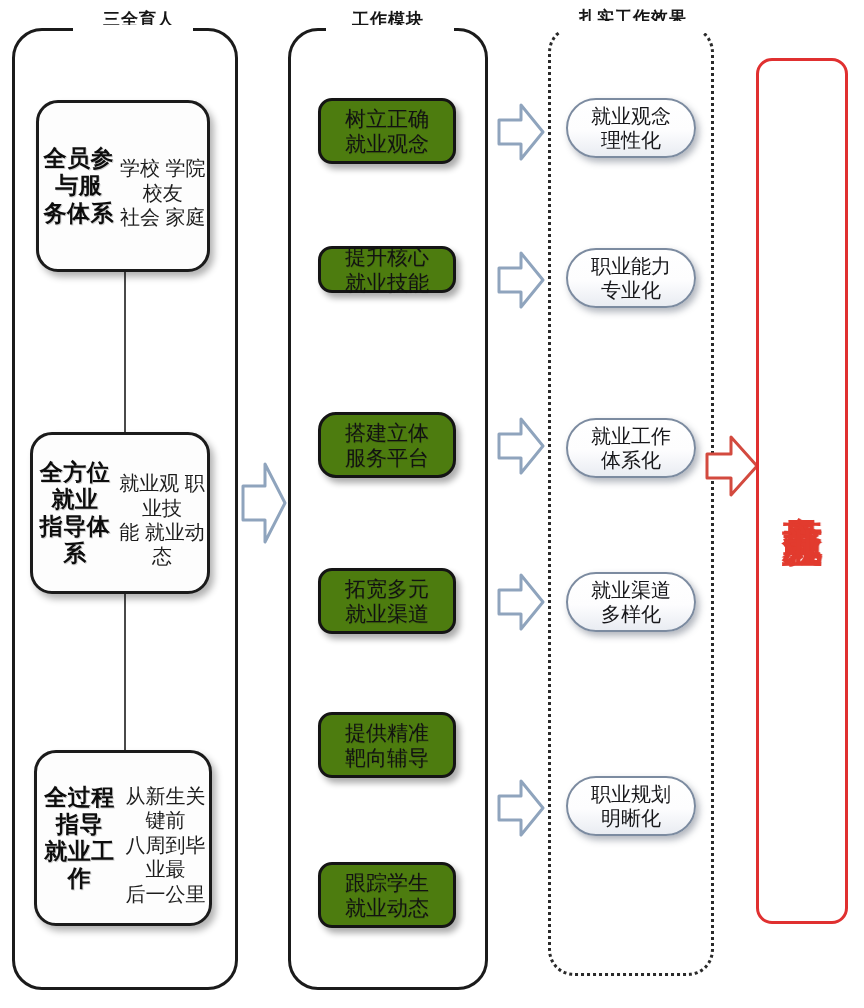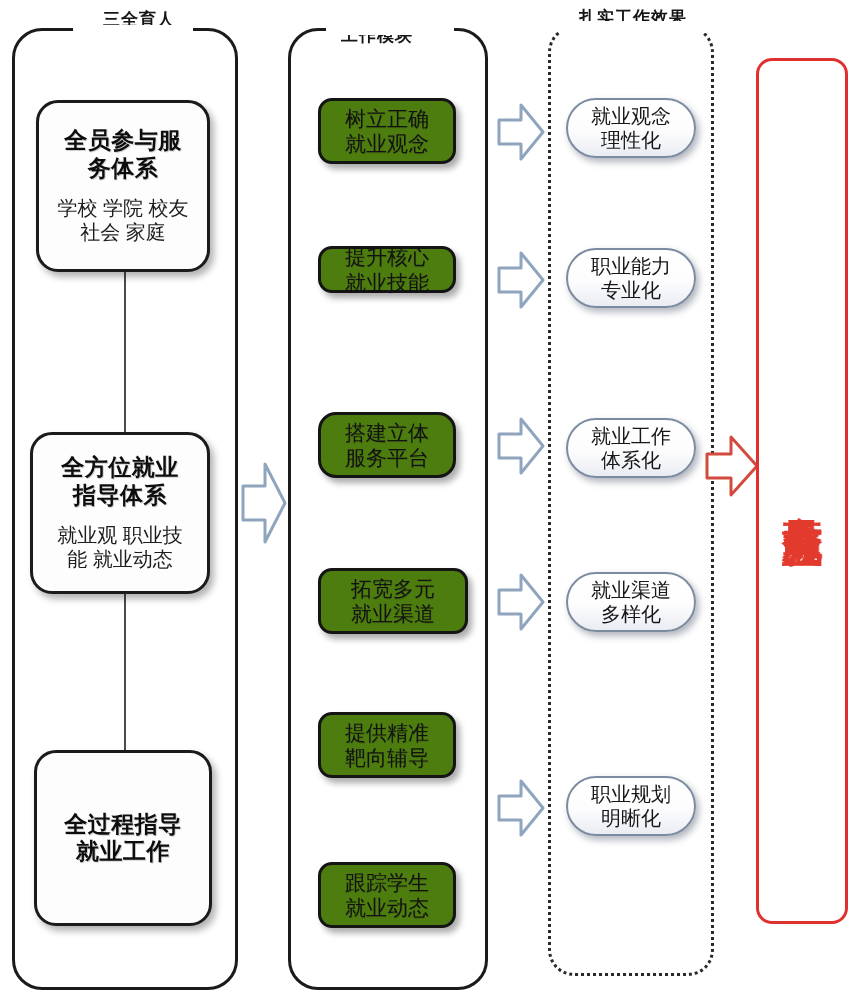--- a/index.html
+++ b/index.html
@@ -43,21 +43,21 @@
 
   
   .pillar{
     position:absolute;
     box-sizing:border-box;
     border:3px solid #1b1b1b;
     border-radius:22px;
     background:#fdfdfd;
     box-shadow:4px 5px 7px rgba(0,0,0,.30);
     display:flex;
-    flex-direction:column;
+    flex-direction:row;
     align-items:center;
     justify-content:center;
     text-align:center;
   }
   .pillar .p-title{
     font-size:23px;
     font-weight:bold;
     line-height:1.18;
     letter-spacing:.5px;
     color:#0d0d0d;
@@ -144,21 +144,21 @@
     white-space:nowrap;
     text-shadow:1px 0 0 rgba(200,40,30,.25);
   }
 </style>
 </head>
 <body>
 
 <div id="stage">
 
   <div class="col-title" style="left:84px;top:8px;width:110px;">三全育人</div>
-  <div class="col-title" style="left:322px;top:8px;width:110px;margin-top:16px;">工作模块</div>
+  <div class="col-title" style="left:333px;top:8px;width:110px;">工作模块</div>
   <div class="col-title" style="left:563px;top:6px;width:140px;">扎实工作效果</div>
 
   <div class="container" style="left:12px;top:28px;width:226px;height:962px;">
     <div class="notch" style="left:58px;width:120px;"></div>
   </div>
 
   <div class="container" style="left:288px;top:28px;width:200px;height:962px;">
     <div class="notch" style="left:35px;width:128px;"></div>
   </div>
 
@@ -179,35 +179,38 @@
   <div class="pillar" style="left:30px;top:432px;width:180px;height:162px;">
     <div class="p-title">全方位就业
 指导体系</div>
     <div class="p-sub">就业观 职业技
 能 就业动态</div>
   </div>
 
   <div class="pillar" style="left:34px;top:750px;width:178px;height:176px;">
     <div class="p-title">全过程指导
 就业工作</div>
+    <div class="p-sub">从新生关键前
+八周到毕业最
+后一公里</div>
   </div>
 
   <div class="arrow" style="left:241px;top:460px;">
     <svg width="46" height="86" viewBox="0 0 46 86" aria-hidden="true">
       <polygon points="2,26 24,26 24,4 44,43 24,82 24,60 2,60" fill="#ffffff" stroke="#8fa4bd" stroke-width="3" stroke-linejoin="round"></polygon>
     </svg>
   </div>
 
   <div class="module" style="left:318px;top:98px;width:138px;height:66px;">树立正确
 就业观念</div>
   <div class="module" style="left:318px;top:246px;width:138px;height:47px;">提升核心
 就业技能</div>
   <div class="module" style="left:318px;top:412px;width:138px;height:66px;border-radius:18px;">搭建立体
 服务平台</div>
-  <div class="module" style="left:318px;top:568px;width:150px;height:66px;">拓宽多元
+  <div class="module" style="left:318px;top:568px;width:138px;height:66px;">拓宽多元
 就业渠道</div>
   <div class="module" style="left:318px;top:862px;width:138px;height:66px;">跟踪学生
 就业动态</div>
   <div class="module" style="left:318px;top:712px;width:138px;height:66px;">提供精准
 靶向辅导</div>
 
   <div class="arrow" style="left:497px;top:102px;">
     <svg width="48" height="60" viewBox="0 0 48 60" aria-hidden="true">
       <polygon points="2,18 24,18 24,3 46,30 24,57 24,42 2,42" fill="#ffffff" stroke="#8fa4bd" stroke-width="3" stroke-linejoin="round"></polygon>
     </svg>

